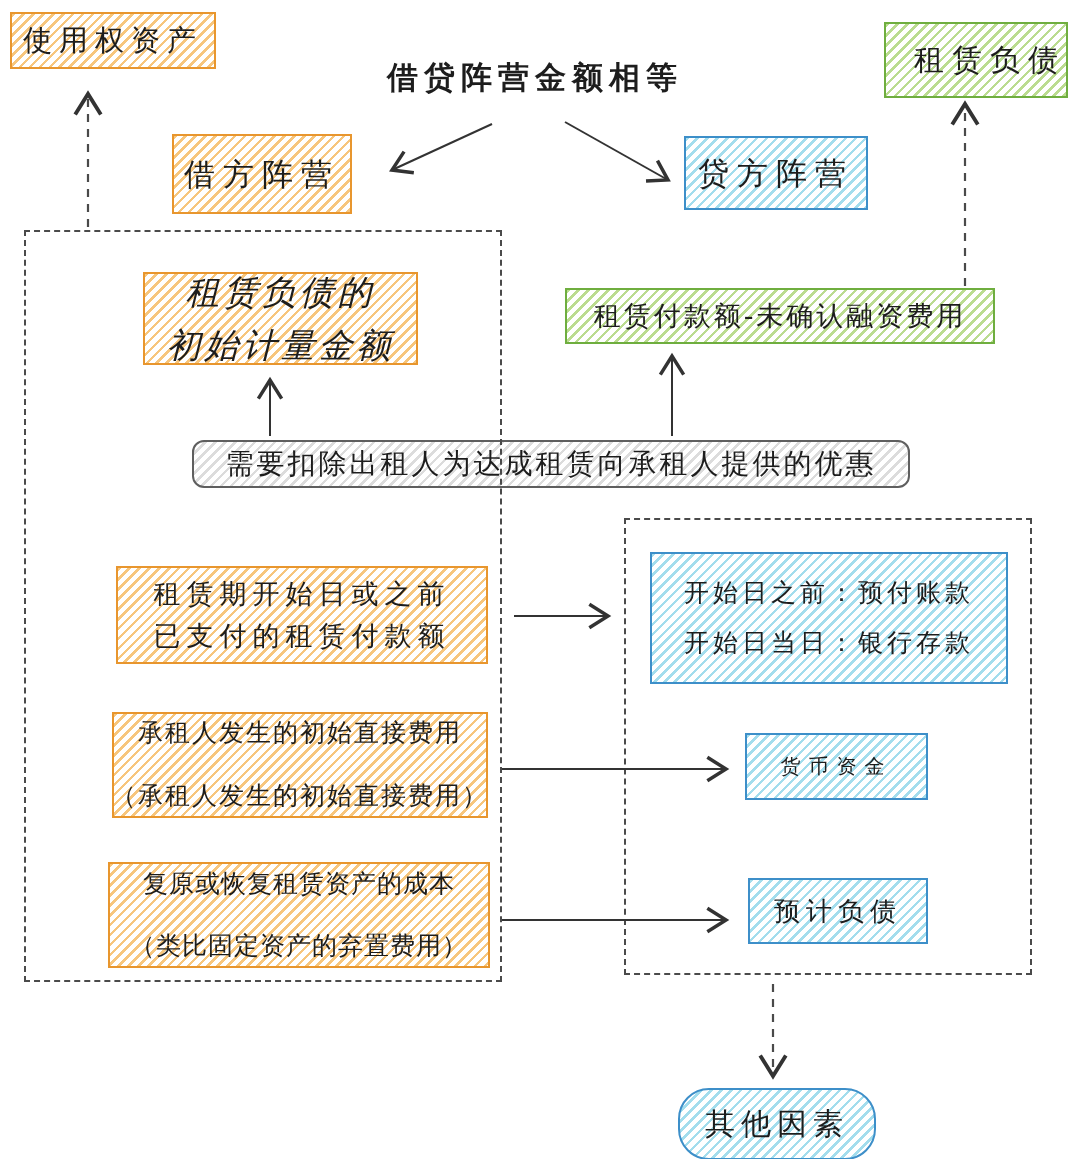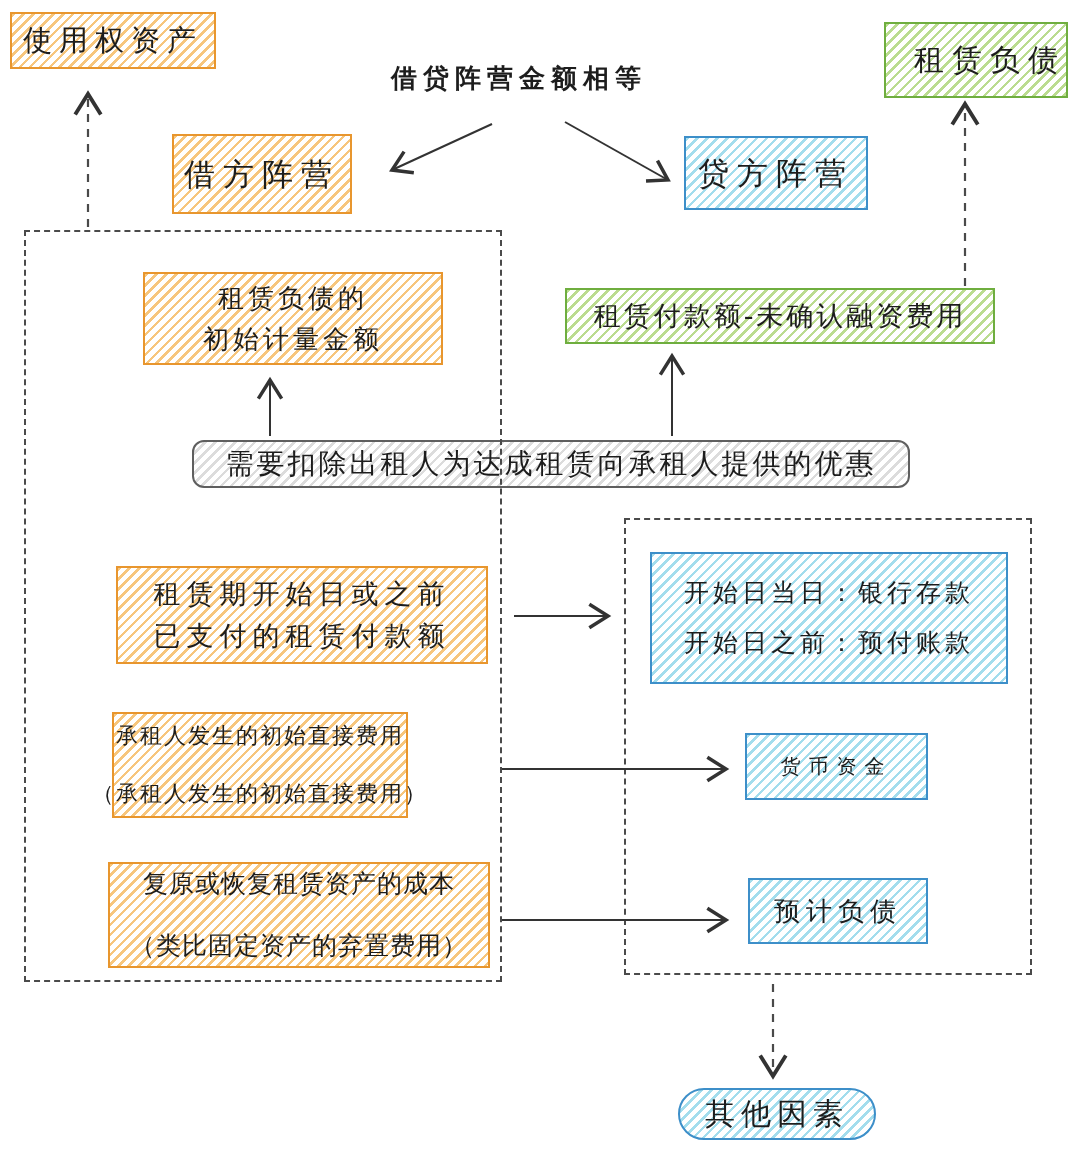--- a/index.html
+++ b/index.html
@@ -48,45 +48,45 @@
   .dashed-rect {
     position: absolute;
     border: 2.5px dashed #4a4a4a;
     box-sizing: border-box;
     z-index: 2;
     pointer-events: none;
     background: transparent;
   }
   #page-title {
     position: absolute;
-    left: 344px; top: 48px; width: 350px; height: 60px;
+    left: 360px; top: 48px; width: 350px; height: 60px;
     display: flex; align-items: center; justify-content: center;
-    font-size: 26px; font-weight: 600; letter-spacing: 6px;
+    font-size: 31px; font-weight: 600; letter-spacing: 6px;
     z-index: 1; white-space: nowrap;
   }
   svg.edges {
     position: absolute; left: 0; top: 0;
     width: 1080px; height: 1159px;
     z-index: 3; pointer-events: none;
   }
   
   #n-roua   { left: 10px;  top: 12px;  width: 206px; height: 57px;  font-size: 29px; letter-spacing: 7px; }
   #n-ll     { left: 884px; top: 22px;  width: 184px; height: 76px;  font-size: 30px; letter-spacing: 8px; align-items: flex-end; }
   #n-debit  { left: 172px; top: 134px; width: 180px; height: 80px;  font-size: 31px; letter-spacing: 8px; }
   #n-credit { left: 684px; top: 136px; width: 184px; height: 74px;  font-size: 31px; letter-spacing: 8px; }
-  #n-initm  { left: 143px; top: 272px; width: 300px; height: 93px;  font-size: 26px; letter-spacing: 4px; }
+  #n-initm  { left: 143px; top: 272px; width: 275px; height: 93px;  font-size: 34px; letter-spacing: 4px; font-style: italic; }
   #n-lp     { left: 565px; top: 288px; width: 430px; height: 56px;  font-size: 27px; letter-spacing: 3px; }
   #n-note   { left: 192px; top: 440px; width: 718px; height: 48px;  font-size: 28px; letter-spacing: 3px; border-radius: 12px; }
   #n-prepay { left: 116px; top: 566px; width: 372px; height: 98px;  font-size: 27px; letter-spacing: 6px; }
   #n-payacc { left: 650px; top: 552px; width: 358px; height: 132px; font-size: 25px; letter-spacing: 4px; line-height: 2.0; }
-  #n-idc    { left: 112px; top: 712px; width: 296px; height: 106px; font-size: 22px; letter-spacing: 2px; gap: 24px; }
+  #n-idc    { left: 112px; top: 712px; width: 376px; height: 106px; font-size: 25px; letter-spacing: 2px; gap: 24px; }
   #n-money  { left: 745px; top: 733px; width: 183px; height: 67px;  font-size: 20px; letter-spacing: 8px; }
   #n-resto  { left: 108px; top: 862px; width: 382px; height: 106px; font-size: 25px; letter-spacing: 1px; gap: 23px; }
   #n-estl   { left: 748px; top: 878px; width: 180px; height: 66px;  font-size: 26px; letter-spacing: 6px; }
-  #n-other  { left: 678px; top: 1088px; width: 198px; height: 52px; font-size: 30px; letter-spacing: 6px; border-radius: 31px; }
+  #n-other  { left: 678px; top: 1088px; width: 198px; height: 72px; font-size: 30px; letter-spacing: 6px; border-radius: 31px; }
   #c-left   { left: 24px;  top: 230px; width: 478px; height: 752px; }
   #c-right  { left: 624px; top: 518px; width: 408px; height: 457px; }
 </style>
 </head>
 <body>
 
 <div id="page-title">借贷阵营金额相等</div>
 
 <div id="n-roua" class="node hatch-orange">
   <span>使用权资产</span>
@@ -116,22 +116,22 @@
 <div id="n-note" class="node hatch-gray">
   <span>需要扣除出租人为达成租赁向承租人提供的优惠</span>
 </div>
 
 <div id="n-prepay" class="node hatch-orange">
   <span>租赁期开始日或之前</span>
   <span>已支付的租赁付款额</span>
 </div>
 
 <div id="n-payacc" class="node hatch-blue">
+  <span>开始日之前：预付账款</span>
   <span>开始日当日：银行存款</span>
-  <span>开始日之前：预付账款</span>
 </div>
 
 <div id="n-idc" class="node hatch-orange">
   <span>承租人发生的初始直接费用</span>
   <span>（承租人发生的初始直接费用）</span>
 </div>
 
 <div id="n-money" class="node hatch-blue">
   <span>货币资金</span>
 </div>

